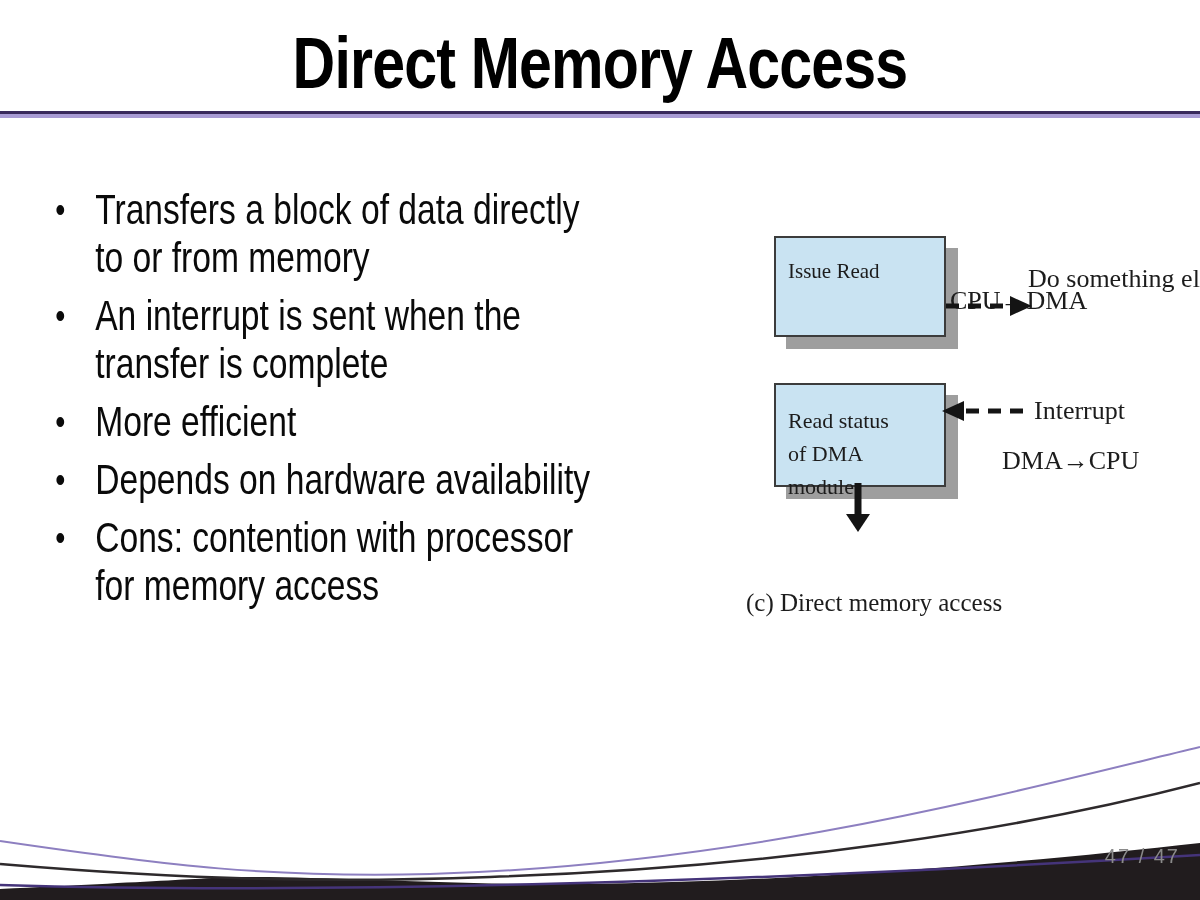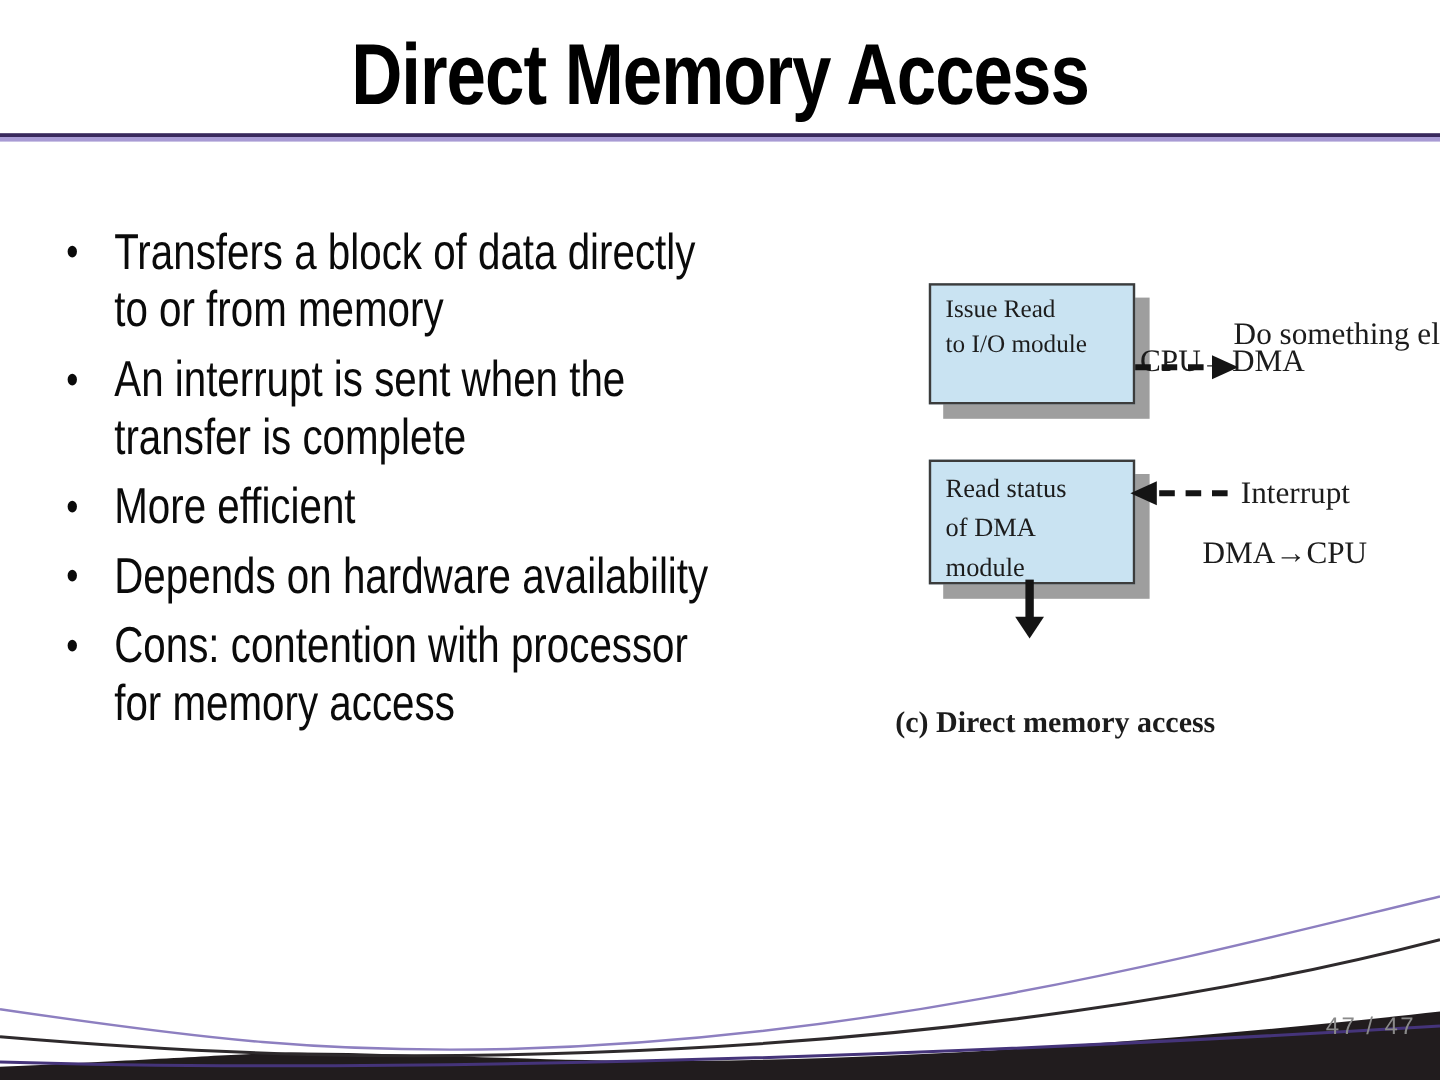--- a/index.html
+++ b/index.html
@@ -48,32 +48,32 @@
   }
   .bullets .line{display:block;white-space:nowrap;}
 
   
   .diagram{position:absolute;left:740px;top:230px;width:460px;height:410px;font-family:"Liberation Serif",serif;color:var(--ink);}
   .flowbox{
     position:absolute;left:34px;width:172px;
     background:var(--box-fill);
     border:2px solid var(--box-border);
     box-shadow:12px 12px 0 0 var(--box-shadow);
-    padding:5px 0 0 12px;
+    padding:19px 0 0 12px;
   }
   .flowbox .bline{display:block;white-space:nowrap;}
   .box1{top:6px;height:101px;font-size:21px;line-height:29px;}
   .box2{top:153px;height:104px;font-size:22px;line-height:33px;}
   .dlabel{position:absolute;font-size:26px;line-height:29px;white-space:nowrap;}
   .lbl-cpu-dma{left:210px;top:8px;margin-top:48px;}
   .lbl-do-something{left:288px;top:34px;}
   .lbl-interrupt{left:294px;top:166px;}
   .lbl-dma-cpu{left:218px;top:216px;padding-left:44px;}
   .lbl-next-instruction{left:28px;top:295px;}
-  .caption{position:absolute;left:6px;top:359px;font-size:25px;font-weight:bold;white-space:nowrap;}
+  .caption{position:absolute;left:6px;top:359px;font-size:25px;font-weight:normal;white-space:nowrap;}
   .arrow-layer{position:absolute;left:0;top:0;}
 
   
   .footer-curves{position:absolute;left:0;bottom:0;width:1200px;height:165px;display:block;}
   .page-number{
     position:absolute;top:845px;right:20px;
     font-size:20px;color:var(--page-gray);letter-spacing:2px;
     z-index:5;
   }
 </style>
@@ -103,21 +103,20 @@
     <li>
       <span class="line">Cons: contention with processor</span>
       <span class="line">for memory access</span>
     </li>
   </ul>
 
   <div class="diagram">
 
     <div class="flowbox box1">
       <span class="bline">Issue Read</span>
-      <span class="bline">to I/O module</span>
     </div>
 
     <div class="dlabel lbl-cpu-dma">CPU→DMA</div>
     <div class="dlabel lbl-do-something">
       <span class="bline">Do something</span>
       <span class="bline">else</span>
     </div>
 
     <div class="flowbox box2">
       <span class="bline">Read status</span>

